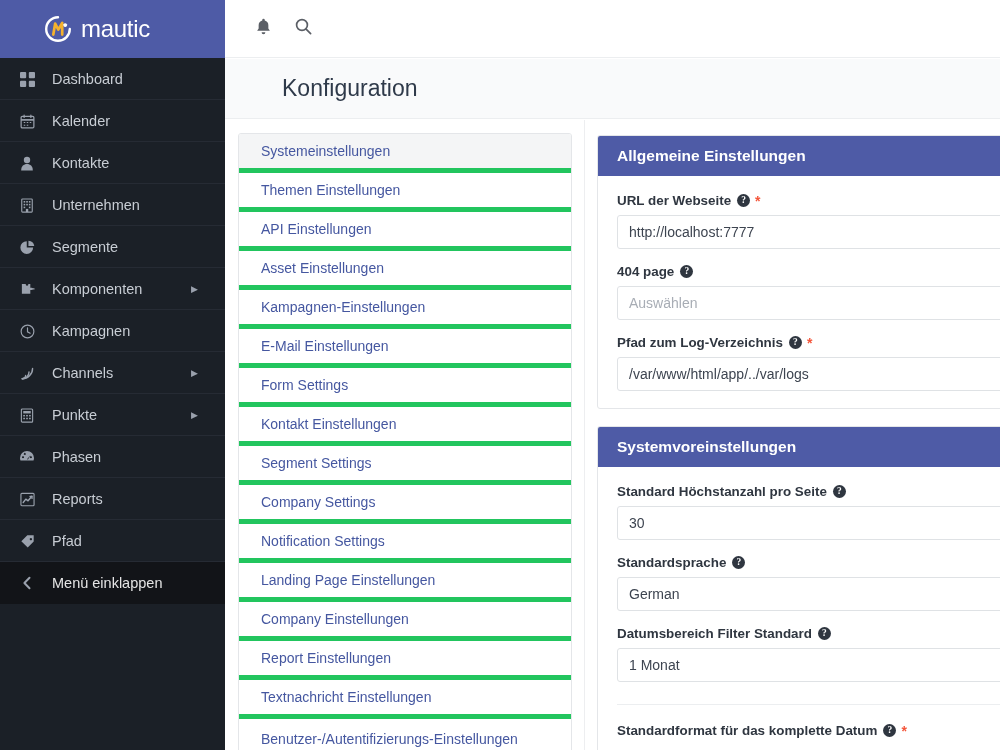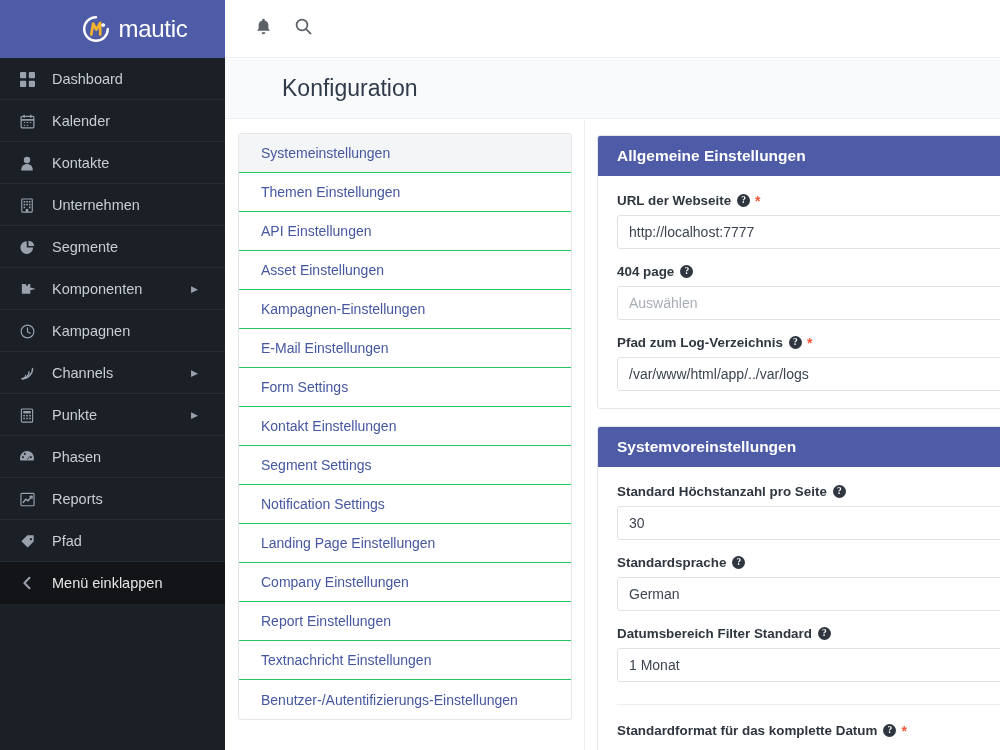--- a/index.html
+++ b/index.html
@@ -30,21 +30,20 @@
     flex-direction: column;
   }
 
   #brand {
     height: 58px;
     background: #4e5ba6;
     display: flex;
     align-items: center;
     padding-left: 44px;
     flex: 0 0 auto;
-    justify-content: center;
   }
   .brand-logo {
     width: 28px; height: 28px;
     flex: 0 0 auto;
     position: relative;
   }
   .brand-text {
     color: #ffffff;
     font-size: 24px;
     letter-spacing: -0.3px;
@@ -159,21 +158,21 @@
     background: #ffffff;
     overflow: hidden;
   }
   .config-item {
     height: 39px;
     display: flex;
     align-items: center;
     padding-left: 22px;
     font-size: 14px;
     color: #4557a0;
-    border-bottom: 1px solid #22c55e;
+    border-bottom: 5px solid #22c55e;
     cursor: pointer;
     white-space: nowrap;
   }
   .config-item:last-child { border-bottom: none; }
   .config-item.active {
     background: #f4f5f6;
     color: #4557a0;
   }
 
   #right-col {
@@ -468,20 +467,21 @@
       <div id="config-list">
         <div class="config-item active">Systemeinstellungen</div>
         <div class="config-item">Themen Einstellungen</div>
         <div class="config-item">API Einstellungen</div>
         <div class="config-item">Asset Einstellungen</div>
         <div class="config-item">Kampagnen-Einstellungen</div>
         <div class="config-item">E-Mail Einstellungen</div>
         <div class="config-item">Form Settings</div>
         <div class="config-item">Kontakt Einstellungen</div>
         <div class="config-item">Segment Settings</div>
+        <div class="config-item">Company Settings</div>
         <div class="config-item">Notification Settings</div>
         <div class="config-item">Landing Page Einstellungen</div>
         <div class="config-item">Company Einstellungen</div>
         <div class="config-item">Report Einstellungen</div>
         <div class="config-item">Textnachricht Einstellungen</div>
         <div class="config-item">Benutzer-/Autentifizierungs-Einstellungen</div>
       </div>
     </div>
 
     <div id="right-col">

